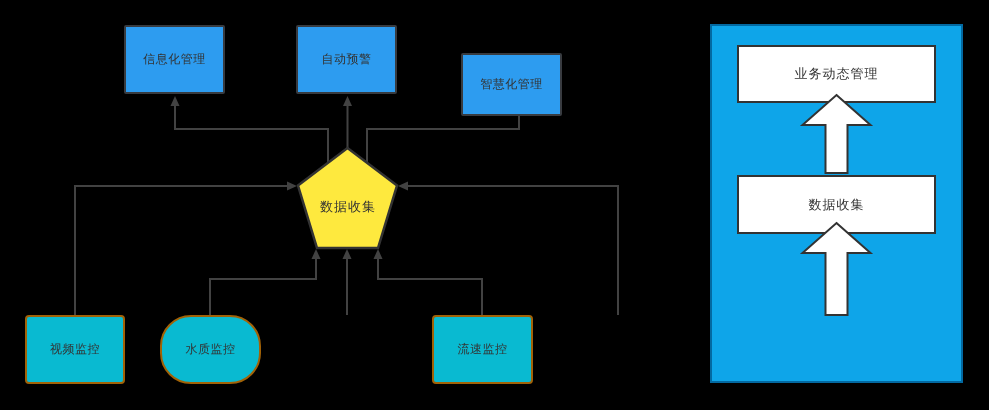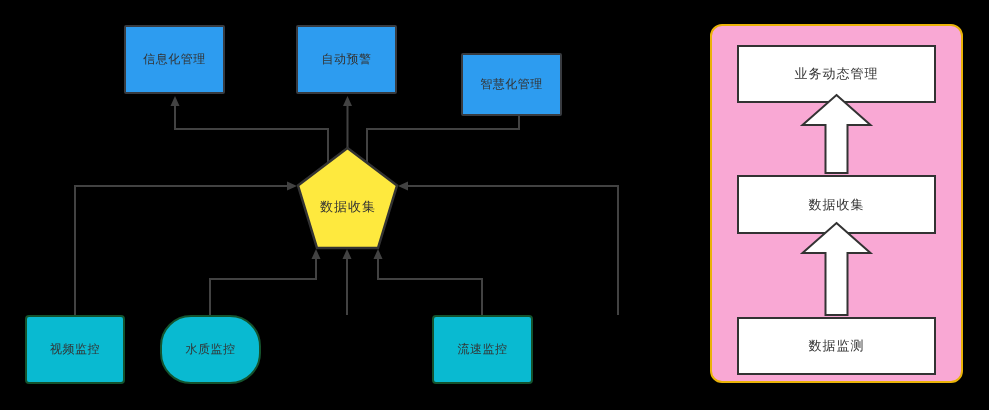--- a/index.html
+++ b/index.html
@@ -31,21 +31,21 @@
     z-index: 1;
     text-align: center;
   }
   .node.blue {
     background: #2D9CF0;
     border: 2px solid #383B40;
     border-radius: 2px;
   }
   .node.cyan {
     background: #09BAD1;
-    border: 2px solid #14532d;
+    border: 2px solid #a16207;
     border-radius: 4px;
   }
 
   
   #node-info-mgmt   { left: 124px; top: 25px; width: 101px; height: 69px; }
   #node-auto-alert  { left: 296px; top: 25px; width: 101px; height: 69px; align-items: center; }
   #node-smart-mgmt  { left: 461px; top: 25px; width: 101px; height: 63px; margin-top: 28px; }
 
   
   #node-video       { left: 25px;  top: 315px; width: 100px; height: 69px; }
@@ -64,23 +64,23 @@
     letter-spacing: 1px;
     z-index: 2;
   }
 
   
   .panel {
     position: absolute;
     left: 710px; top: 24px;
     width: 253px; height: 359px;
     box-sizing: border-box;
-    background: #f9a8d4;
-    border: 2px solid #eab308;
-    border-radius: 12px;
+    background: #0ea5e9;
+    border: 2px solid #0369a1;
+    border-radius: 0;
     z-index: 1;
   }
   .panel-box {
     position: absolute;
     left: 25px;
     width: 199px;
     box-sizing: border-box;
     background: #fff;
     border: 2px solid #333;
     display: flex;
@@ -155,23 +155,20 @@
     <span>流速监控</span>
   </div>
 
   <div class="panel">
     <div class="panel-box" id="panel-box-top">
       <span>业务动态管理</span>
     </div>
     <div class="panel-box" id="panel-box-mid">
       <span>数据收集</span>
     </div>
-    <div class="panel-box" id="panel-box-bottom">
-      <span>数据监测</span>
-    </div>
   </div>
 
   <svg id="block-arrow-layer" class="layer" viewBox="0 0 989 410" xmlns="http://www.w3.org/2000/svg">
     <g fill="#ffffff" stroke="#333" stroke-width="2" stroke-linejoin="miter">
       <polygon points="836.5,95 870.5,125 847.5,125 847.5,173 825.5,173 825.5,125 802.5,125"></polygon>
       <polygon points="836.5,223 870.5,253 847.5,253 847.5,315 825.5,315 825.5,253 802.5,253"></polygon>
     </g>
   </svg>
 
 </div>

